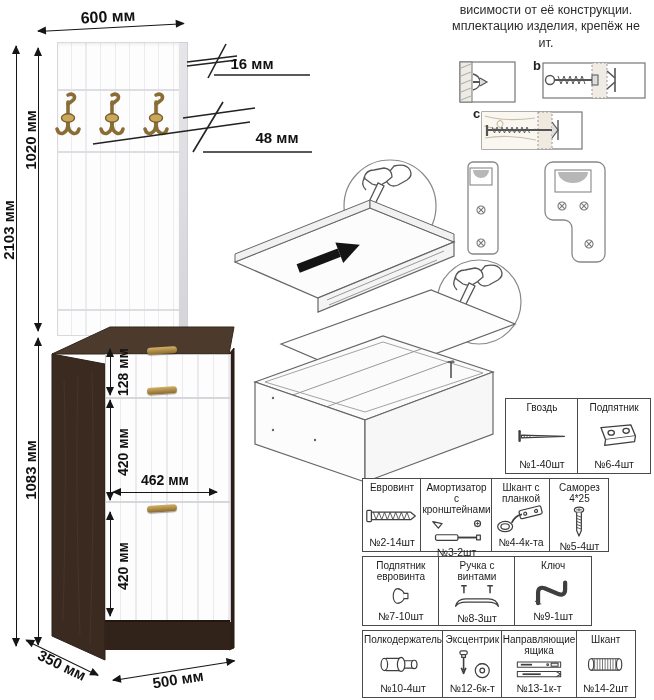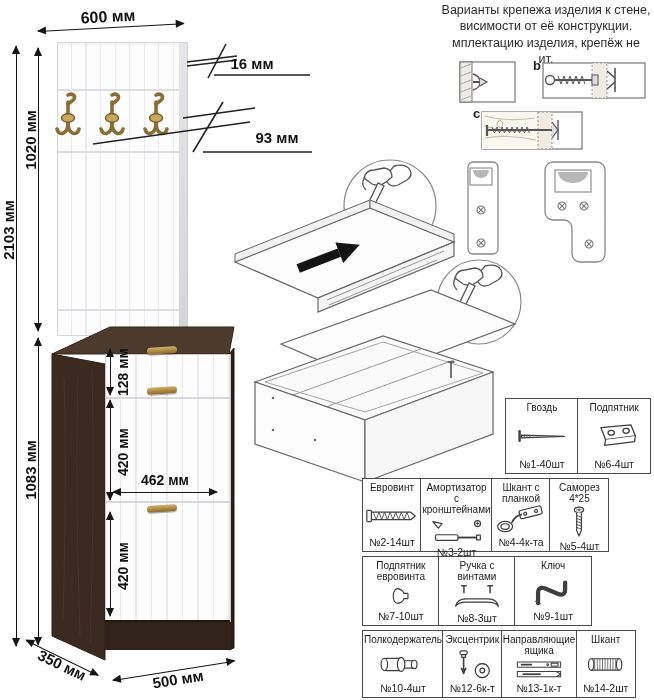--- a/index.html
+++ b/index.html
@@ -132,42 +132,41 @@
   <div class="dlabel" style="left:252px;top:63px;transform:translate(-50%,-50%)">16 мм</div>
 
   <svg width="230" height="58" viewBox="0 0 230 58" style="position:absolute;left:88px;top:100px">
     <g stroke="#222" stroke-width="1.6" fill="none">
       <path d="M95,18 L167,8"></path>
         <path d="M5,44 L162,22"></path>
         <path d="M135,2 L105,52"></path>
         <path d="M115,52 L224,52"></path>
     </g>
   </svg>
-  <div class="dlabel" style="left:277px;top:137px;transform:translate(-50%,-50%)">93 мм</div>
+  <div class="dlabel" style="left:277px;top:137px;transform:translate(-50%,-50%)">48 мм</div>
 
   <div class="dim-v" style="left:110px;top:349px;height:46px"></div>
   <div class="dlabel sm" style="left:123px;top:372px;transform:translate(-50%,-50%) rotate(-90deg)">128 мм</div>
 
   <div class="dim-v" style="left:110px;top:400px;height:100px"></div>
   <div class="dlabel sm" style="left:123px;top:452px;transform:translate(-50%,-50%) rotate(-90deg)">420 мм</div>
 
   <div class="dim-h" style="left:113px;top:492px;width:104px"></div>
   <div class="dlabel sm" style="left:165px;top:480px;transform:translate(-50%,-50%)">462 мм</div>
 
   <div class="dim-v" style="left:110px;top:512px;height:104px"></div>
   <div class="dlabel sm" style="left:123px;top:566px;transform:translate(-50%,-50%) rotate(-90deg)">420 мм</div>
 
   <div class="dim-h" style="left:26px;top:640px;width:80px;transform:rotate(26deg);transform-origin:left center"></div>
   <div class="dlabel" style="left:62px;top:665px;transform:translate(-50%,-50%) rotate(26deg)">350 мм</div>
 
   <div class="dim-h" style="left:113px;top:680px;width:123px;transform:rotate(-9deg);transform-origin:left center"></div>
   <div class="dlabel" style="left:178px;top:679px;transform:translate(-50%,-50%) rotate(-9deg)">500 мм</div>
 
   <div class="note">
-    <div>Варианты крепежа изделия к стене,</div>
     <div>висимости от её конструкции.</div>
     <div>мплектацию изделия, крепёж не</div>
     <div>ит.</div>
   </div>
 
   <div class="wm-label" style="left:533px;top:58px">b</div>
   <div class="wm-label" style="left:473px;top:106px">c</div>
   <svg width="214" height="240" viewBox="0 0 214 240" style="position:absolute;left:440px;top:50px">
 
     <g>

